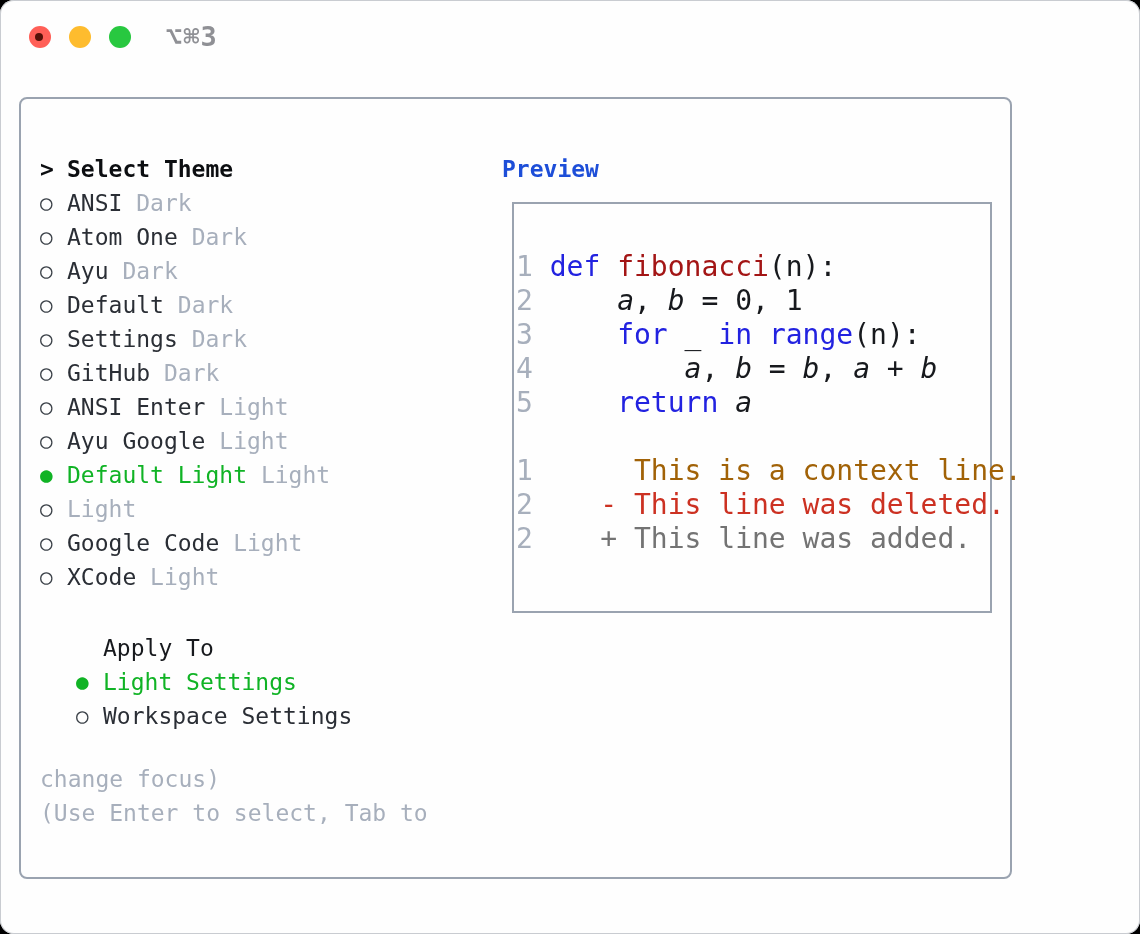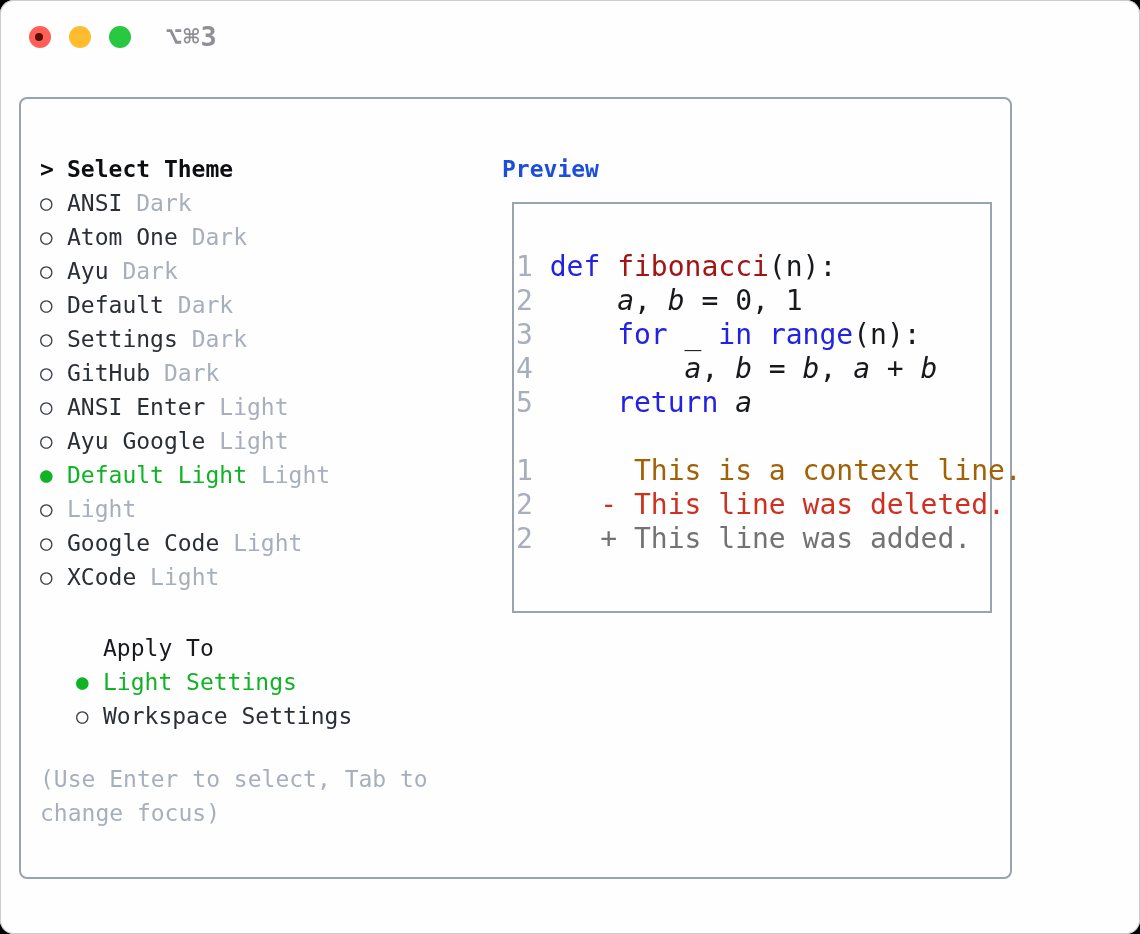--- a/index.html
+++ b/index.html
@@ -88,21 +88,21 @@
 
       <div class="apply-block">
         <div class="row">
           <span class="marker"> </span><span class="apply-title">Apply To</span>
         </div>
 
       <div class="row selected"><span class="marker">●</span><span class="t-name">Light Settings</span></div>
           <div class="row"><span class="marker">○</span><span class="t-name">Workspace Settings</span></div>
         </div>
 
-      <div class="hint"><div>(Use Enter to select, Tab to</div><div>change focus)</div></div>
+      <div class="hint"><div>change focus)</div><div>(Use Enter to select, Tab to</div></div>
 
       <div class="preview-title">Preview</div>
       <div class="preview-box">
         <div class="code"><div class="cl"><span class="num">1</span><span class="kw">def </span><span class="fn">fibonacci</span><span class="plain">(n):</span></div><div class="cl"><span class="num">2</span><span class="plain">    </span><span class="var">a</span><span class="plain">, </span><span class="var">b</span><span class="plain"> = 0, 1</span></div><div class="cl"><span class="num">3</span><span class="plain">    </span><span class="kw">for</span><span class="plain"> _ </span><span class="kw">in</span><span class="plain"> </span><span class="kw">range</span><span class="plain">(n):</span></div><div class="cl"><span class="num">4</span><span class="plain">        </span><span class="var">a</span><span class="plain">, </span><span class="var">b</span><span class="plain"> = </span><span class="var">b</span><span class="plain">, </span><span class="var">a</span><span class="plain"> + </span><span class="var">b</span></div><div class="cl"><span class="num">5</span><span class="plain">    </span><span class="kw">return</span><span class="plain"> </span><span class="var">a</span></div><div class="cl"><span class="num"></span></div><div class="cl"><span class="num">1</span><span class="ctx">     This is a context line.</span></div><div class="cl"><span class="num">2</span><span class="del">   - This line was deleted.</span></div><div class="cl"><span class="num">2</span><span class="add">   + This line was added.</span></div></div>
       </div>
 
     </div>
   </div>
 </div>
 

